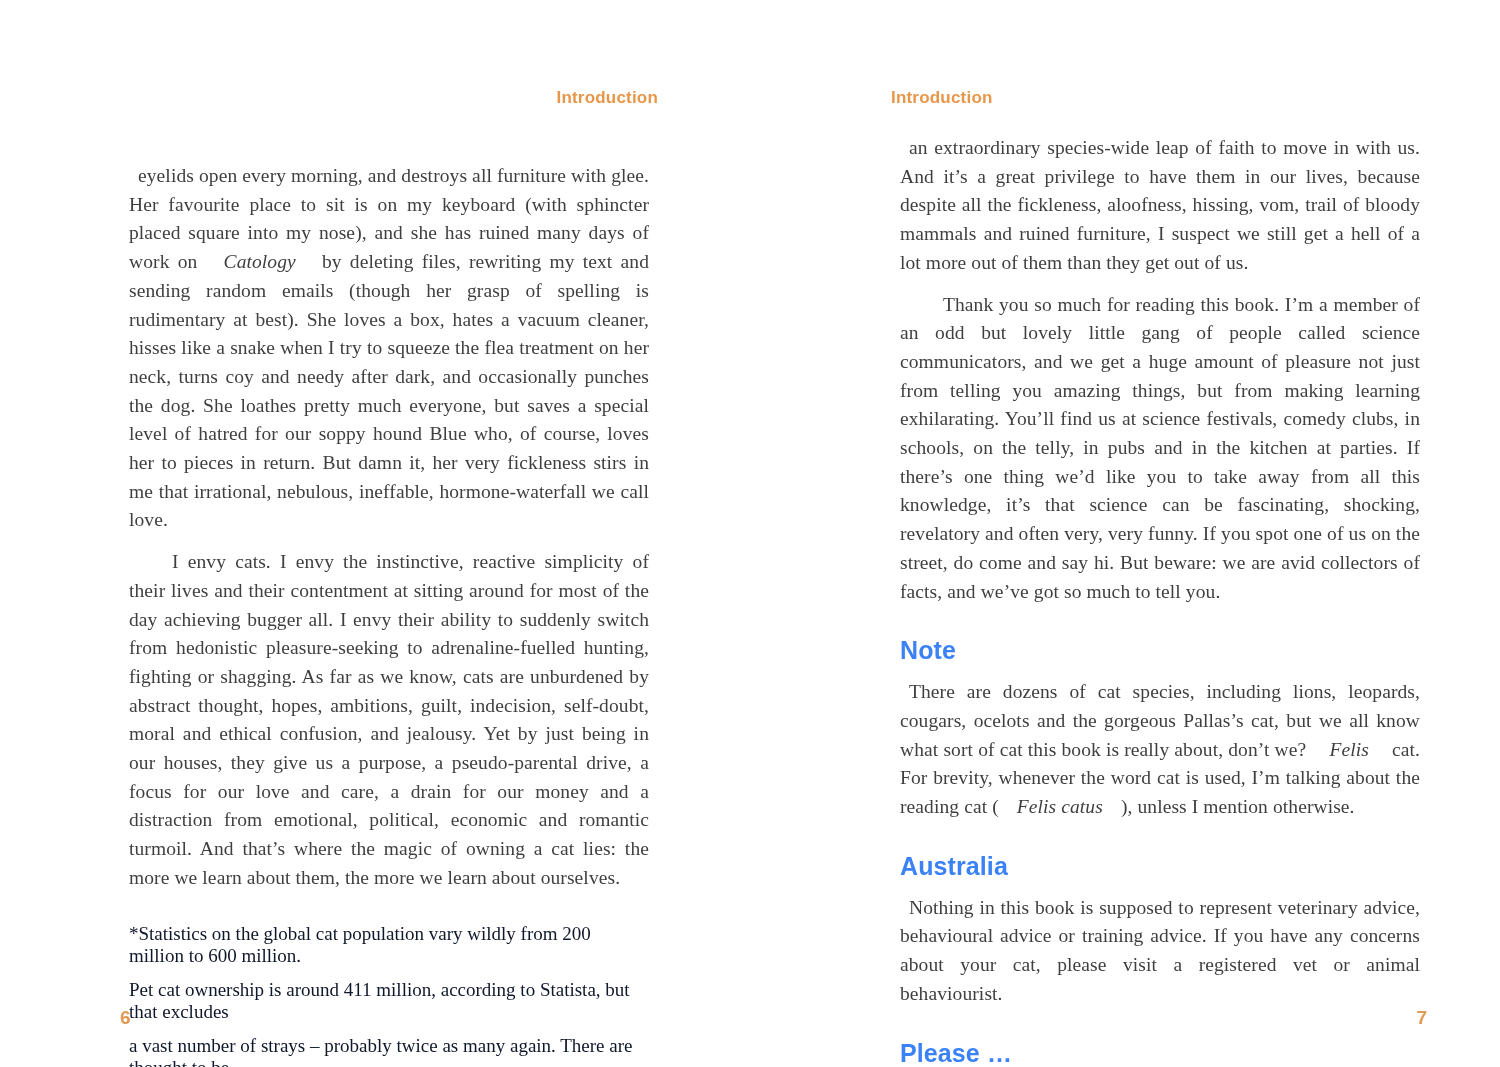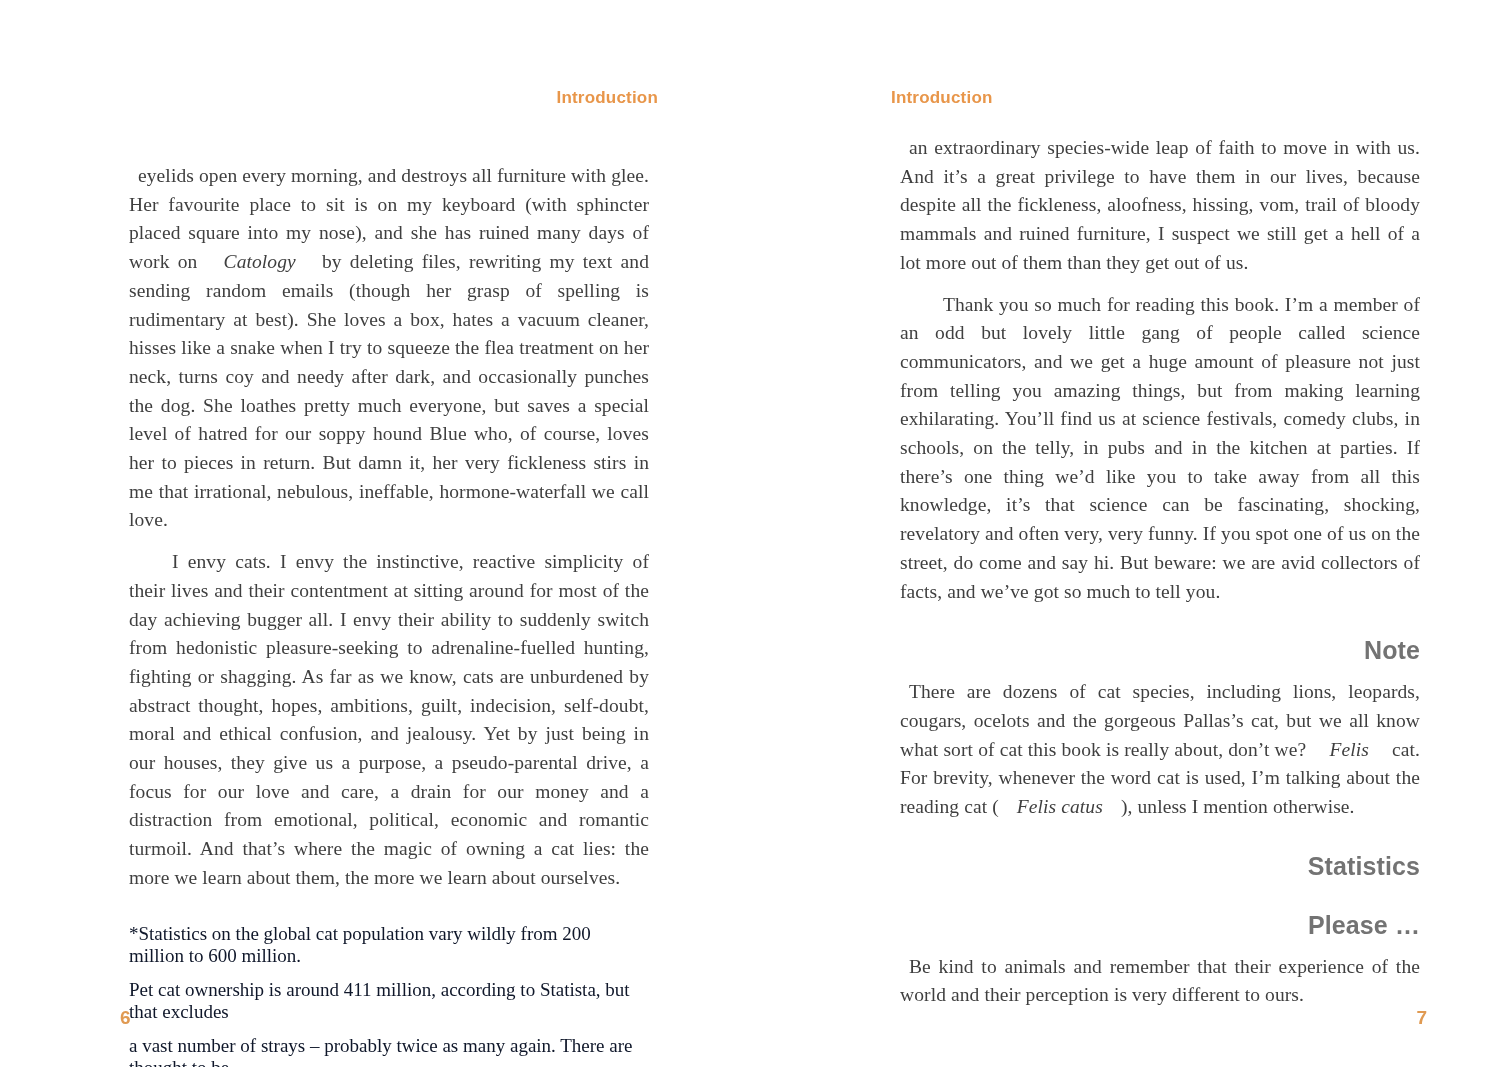--- a/index.html
+++ b/index.html
@@ -43,22 +43,22 @@
 
   .para { text-align: justify; }
   .para.indent { text-indent: 34px; }
   .para i { font-style: italic; }
 
   .section-heading {
     font-family: "Liberation Sans", sans-serif;
     font-weight: bold;
     font-size: 25px;
     line-height: 30px;
-    color: #737373;
-    text-align: right;
+    color: #3b82f6;
+    text-align: left;
     margin-top: 21px;
     margin-bottom: 5px;
   }
 
   .footnote {
     position: absolute;
     top: 881px; left: 0; right: 0;
     font-size: 19px;
     line-height: 21.6px;
     color: #0f172a;
@@ -95,20 +95,21 @@
     <div class="page-number">6</div>
   </section>
 
   <section class="page page-right">
     <div class="running-head">Introduction</div>
     <div class="body-text" id="right-blocks">
         <p class="para"><span>an extraordinary species-wide leap of faith to move in with us. And it’s a great privilege to have them in our lives, because despite all the fickleness, aloofness, hissing, vom, trail of bloody mammals and ruined furniture, I suspect we still get a hell of a lot more out of them than they get out of us.</span></p>
         <p class="para indent"><span>Thank you so much for reading this book. I’m a member of an odd but lovely little gang of people called science communicators, and we get a huge amount of pleasure not just from telling you amazing things, but from making learning exhilarating. You’ll find us at science festivals, comedy clubs, in schools, on the telly, in pubs and in the kitchen at parties. If there’s one thing we’d like you to take away from all this knowledge, it’s that science can be fascinating, shocking, revelatory and often very, very funny. If you spot one of us on the street, do come and say hi. But beware: we are avid collectors of facts, and we’ve got so much to tell you.</span></p>
         <h2 class="section-heading">Note</h2>
         <p class="para"><span>There are dozens of cat species, including lions, leopards, cougars, ocelots and the gorgeous Pallas’s cat, but we all know what sort of cat this book is really about, don’t we? </span><i>Felis</i><span> cat. For brevity, whenever the word cat is used, I’m talking about the reading cat (</span><i>Felis catus</i><span>), unless I mention otherwise.</span></p>
-        <h2 class="section-heading">Statistics</h2>
+        <h2 class="section-heading">Australia</h2>
+        <p class="para"><span>Nothing in this book is supposed to represent veterinary advice, behavioural advice or training advice. If you have any concerns about your cat, please visit a registered vet or animal behaviourist.</span></p>
         <h2 class="section-heading">Please …</h2>
         <p class="para"><span>Be kind to animals and remember that their experience of the world and their perception is very different to ours.</span></p>
       </div>
     <div class="page-number">7</div>
   </section>
 
 </div>
 
 </body></html>

